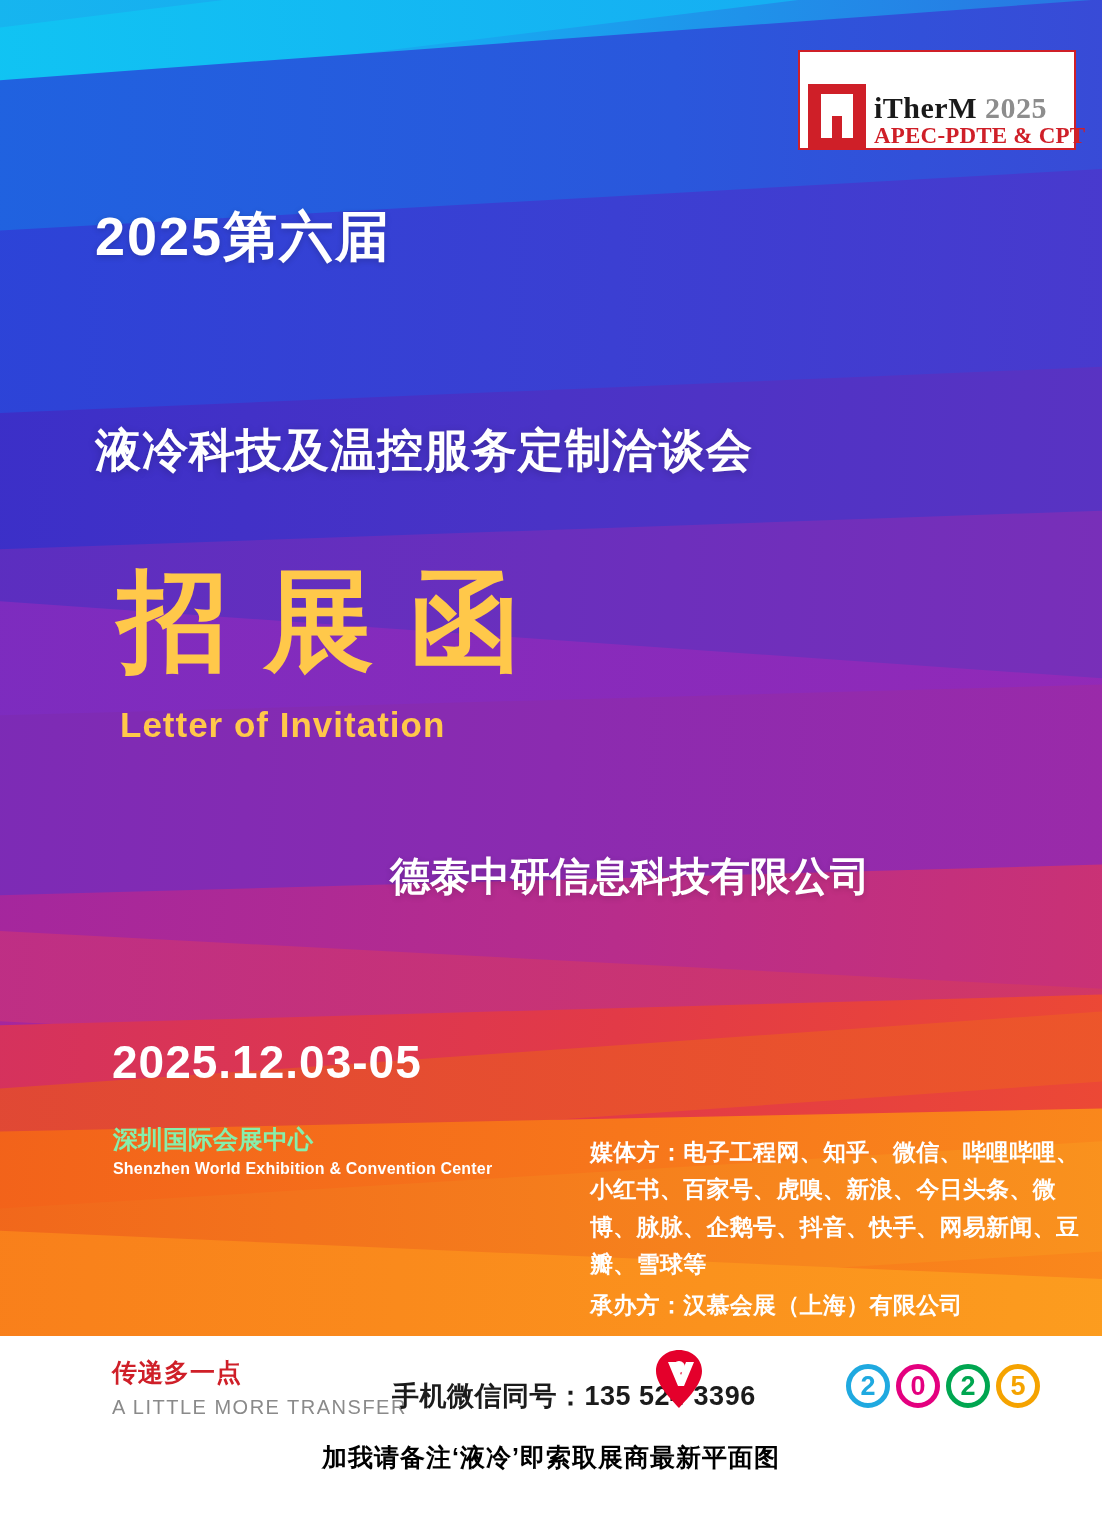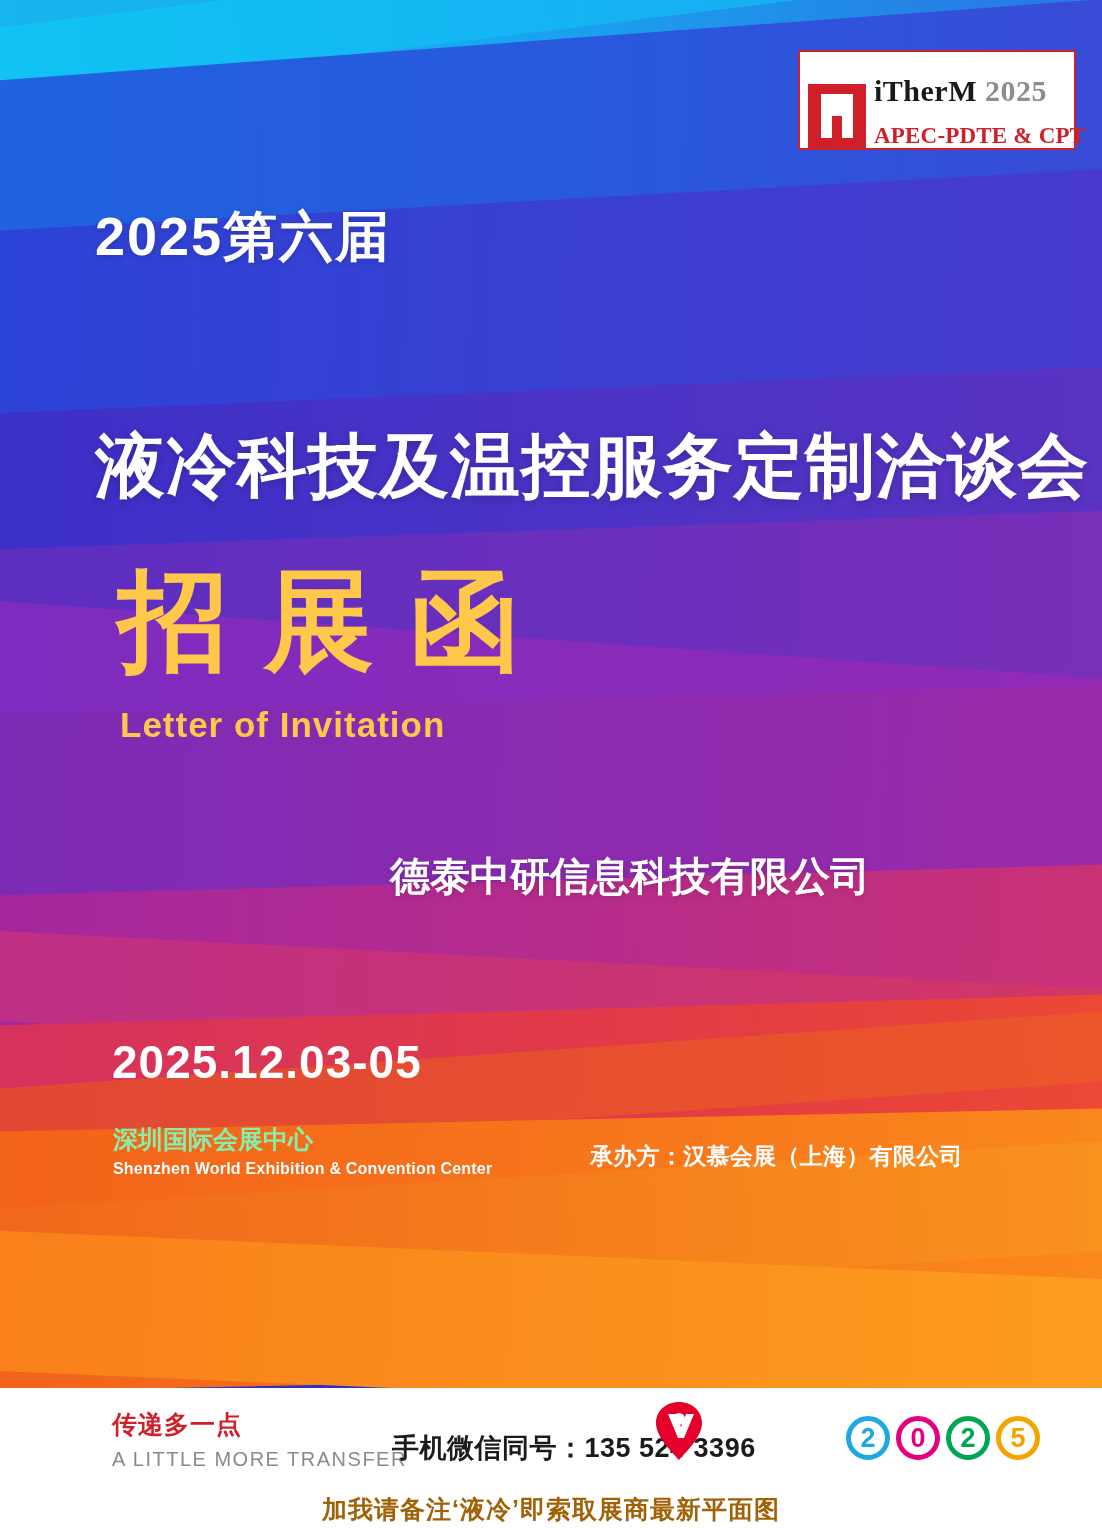--- a/index.html
+++ b/index.html
@@ -176,42 +176,41 @@
     letter-spacing: .5px;
     white-space: nowrap;
   }
   .logo-line1 .gray { color: #8d8d8d; }
   .logo-line2 {
     font-size: 23px;
     font-weight: bold;
     color: #cf1f28;
     white-space: nowrap;
     letter-spacing: .2px;
-    margin-top: 17px;
   }
 
   
   .headline {
     position: absolute;
     left: 95px;
     top: 205px;
     color: #ffffff;
     font-weight: bold;
     line-height: 1.18;
     letter-spacing: 2px;
     text-shadow: 0 2px 6px rgba(0,0,0,.18);
   }
   .headline .l1 { font-size: 54px; }
   .headline .l2 { font-size: 54px; }
 
   .subhead {
     position: absolute;
     left: 95px;
     top: 420px;
-    font-size: 70px;
+    font-size: 46px;
     font-weight: bold;
     color: #ffffff;
     letter-spacing: 1px;
     white-space: nowrap;
     text-shadow: 0 2px 8px rgba(0,0,0,.2);
   }
 
   
   .big-title {
     position: absolute;
@@ -290,21 +289,21 @@
     margin-top: 4px;
     display: block;
   }
 
   
   .footer {
     position: absolute;
     left: 0;
     bottom: 0;
     width: 1102px;
-    height: 140px;
+    height: 192px;
     background: #ffffff;
   }
   .slogan-cn {
     position: absolute;
     left: 112px;
     top: 20px;
     font-size: 25px;
     font-weight: bold;
     color: #cf1f28;
     letter-spacing: 1px;
@@ -335,21 +334,21 @@
     height: 62px;
   }
   .note {
     position: absolute;
     left: 0;
     right: 0;
     top: 105px;
     text-align: center;
     font-size: 25px;
     font-weight: bold;
-    color: #a16207;
+    color: #000000;
     letter-spacing: 1px;
   }
   .year-logo {
     position: absolute;
     right: 62px;
     top: 28px;
     display: flex;
     gap: 6px;
   }
   .year-logo span {
@@ -412,20 +411,21 @@
 
   <div class="organiser">
     <div class="l2">德泰中研信息科技有限公司</div>
   </div>
 
   <div class="dates">2025.12.03-05</div>
   <div class="venue-cn">深圳国际会展中心</div>
   <div class="venue-en">Shenzhen World Exhibition &amp; Convention Center</div>
 
   <div class="media">
+    <span>媒体方：电子工程网、知乎、微信、哔哩哔哩、小红书、百家号、虎嗅、新浪、今日头条、微博、脉脉、企鹅号、抖音、快手、网易新闻、豆瓣、雪球等</span>
     <span class="host">承办方：汉慕会展（上海）有限公司</span>
   </div>
 
   <div class="footer">
     <div class="slogan-cn">传递多一点</div>
     <div class="slogan-en">A LITTLE MORE TRANSFER</div>
     <div class="phone">手机微信同号：135 524 3396</div>
 
     <svg class="pin" viewBox="0 0 58 62">
       <path d="M29 2 C16 2 6 11 6 23 C6 37 22 52 29 60 C36 52 52 37 52 23 C52 11 42 2 29 2 Z" fill="#e4002b"></path>

